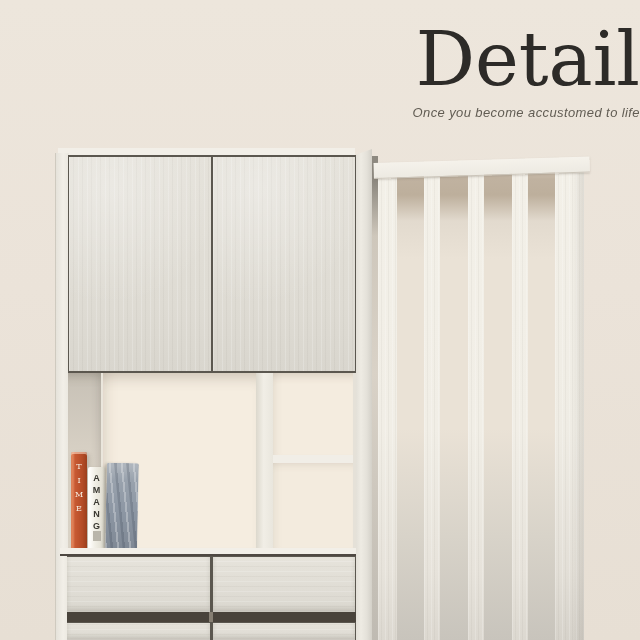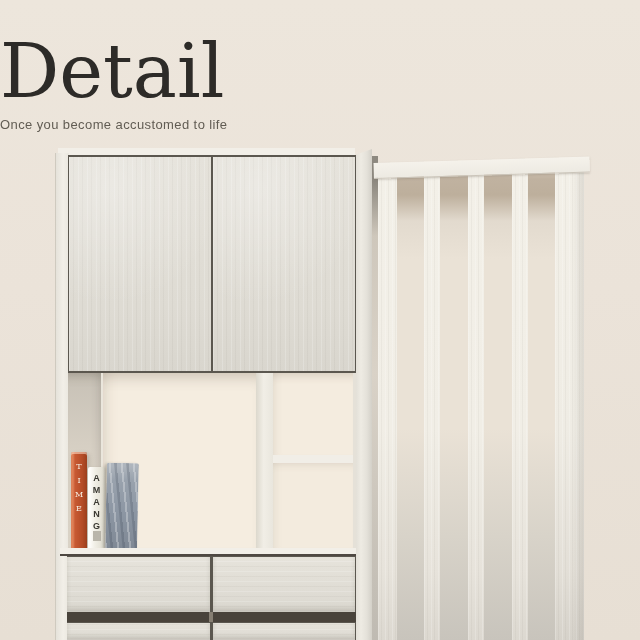--- a/index.html
+++ b/index.html
@@ -2,26 +2,26 @@
 <html><head>
 <meta charset="utf-8">
 <style>
   html,body{margin:0;padding:0;background:#d8d0c5;}
   .stage{
     position:relative;width:640px;height:640px;margin:0 auto;overflow:hidden;
     background:linear-gradient(180deg,#ede6dc 0%,#ebe3d9 45%,#e7dfd4 100%);
     font-family:"Liberation Sans",sans-serif;
   }
   
-  .header{position:absolute;top:36px;left:0;width:100%;text-align:left;}
+  .header{position:absolute;top:24px;left:0;width:100%;text-align:right;}
   .title{
     margin:0 0 10px 0;font-family:"DejaVu Serif","Liberation Serif",serif;
     font-size:74px;line-height:0.95;font-weight:normal;color:#2d2b28;letter-spacing:0px;
   }
-  .sub{margin:10px 0;font-size:13px;line-height:17px;color:#615c53;letter-spacing:.4px;}
+  .sub{margin:10px 0;font-size:13px;line-height:17px;color:#615c53;letter-spacing:.4px;font-style:italic;}
 
   
   .cabinet{position:absolute;left:55px;top:148px;width:317px;height:492px;}
   .cab-top{
     position:absolute;left:3px;top:0;width:297px;height:7px;
     background:#f2efe8;border-bottom:2px solid #56524b;
   }
   .cab-left-frame{
     position:absolute;left:0;top:5px;width:13px;height:487px;
     background:linear-gradient(90deg,#e5e2da,#f2efe8 55%,#eae7df);

